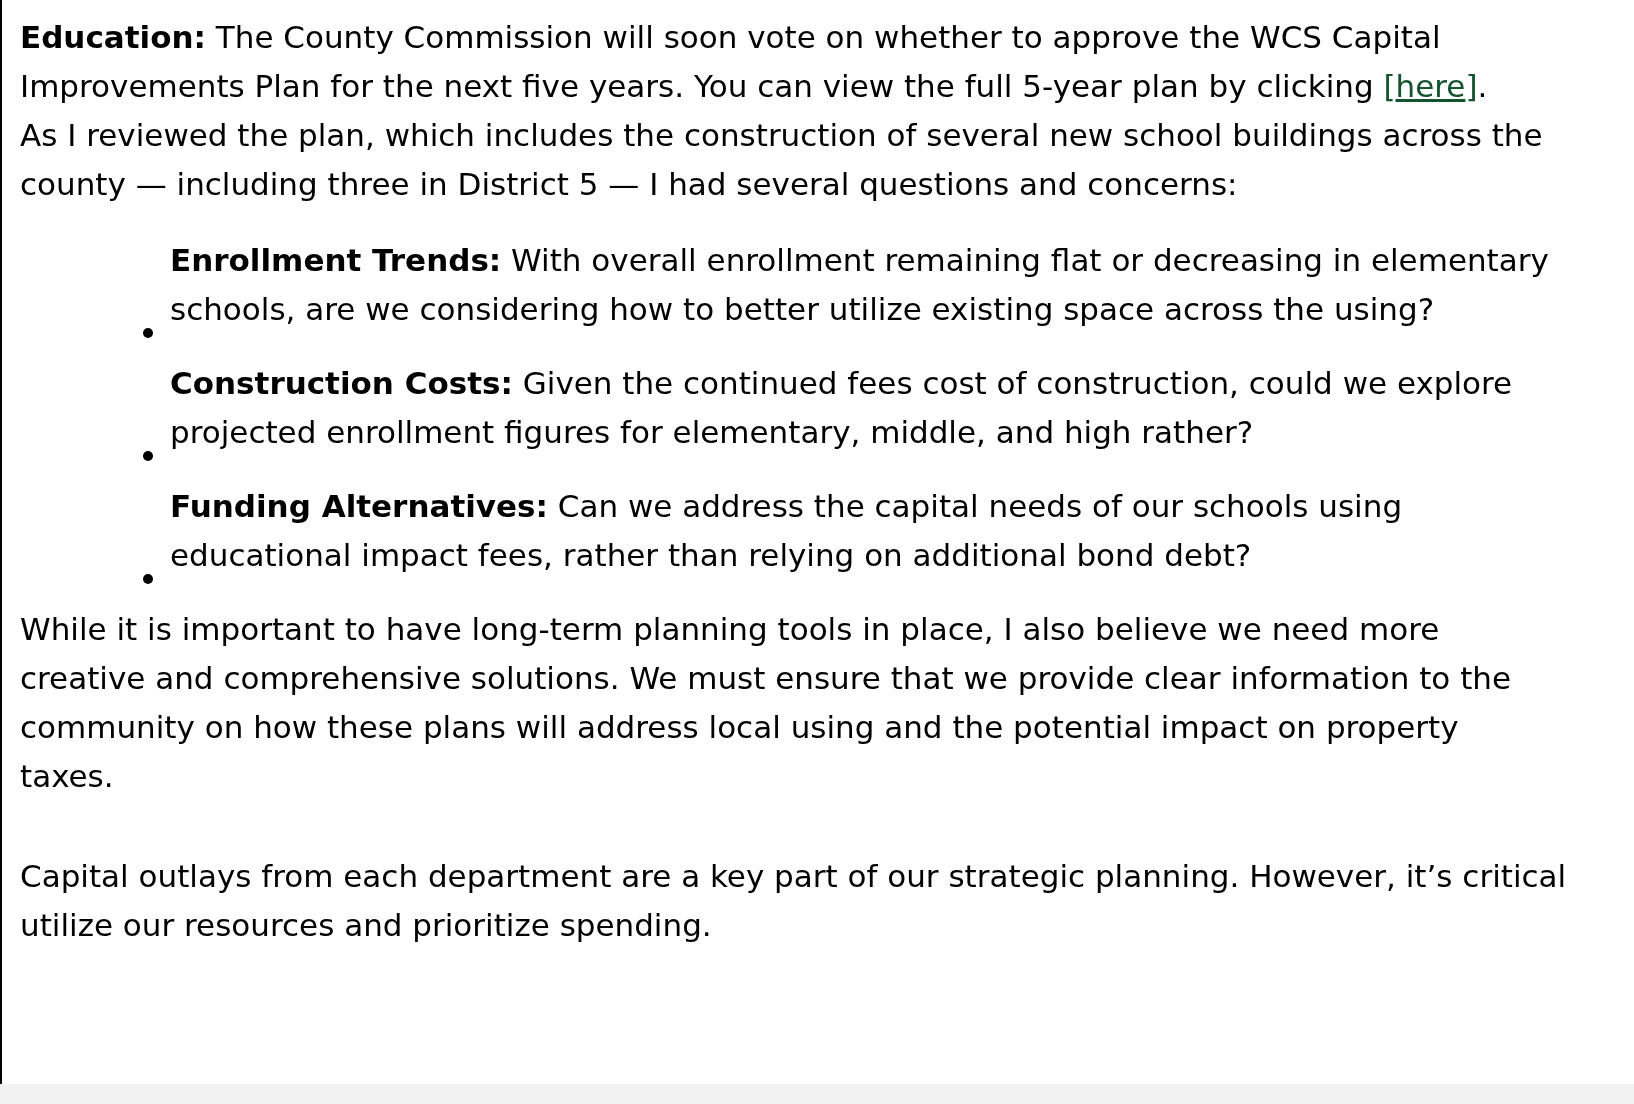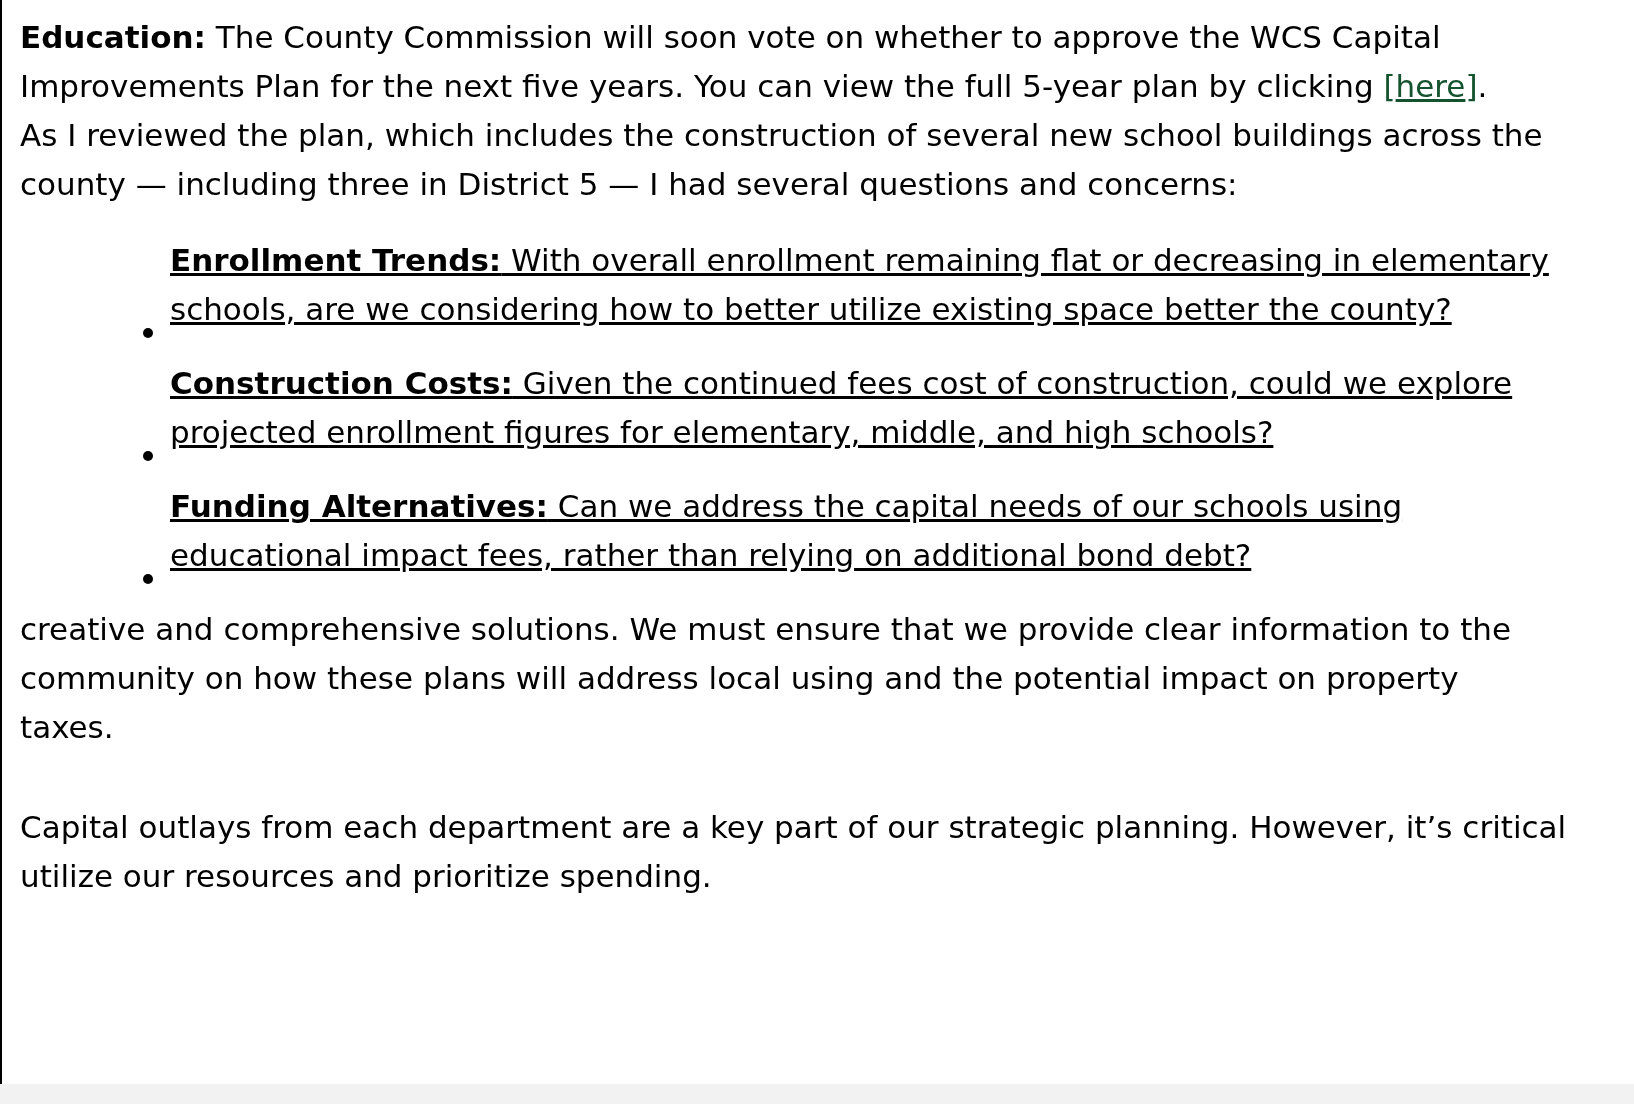--- a/index.html
+++ b/index.html
@@ -29,21 +29,20 @@
     overflow: hidden;
   }
   .line { display: block; }
   p { margin: 0; }
   strong { font-weight: bold; }
 
   ul.concerns {
     list-style: none;
     margin: 27px 0 0 0;
     padding: 0;
-    text-decoration: underline;
   }
   ul.concerns li {
     position: relative;
     padding-left: 150px;
   }
   ul.concerns li + li { margin-top: 25px; }
   .bullet {
     position: absolute;
     left: 123px;
     bottom: -4px;
@@ -81,35 +80,36 @@
     <span class="line"><strong>Education:</strong><span> The County Commission will soon vote on whether to approve the WCS Capital</span></span>
     <span class="line"><span>Improvements Plan for the next five years. You can view the full 5-year plan by clicking </span><a class="doc-link"><span>[</span><span class="u">here</span><span>]</span></a><span>.</span></span>
     <span class="line">As I reviewed the plan, which includes the construction of several new school buildings across the</span>
     <span class="line">county — including three in District 5 — I had several questions and concerns:</span>
   </p>
 
   <ul class="concerns">
     <li>
       <span class="bullet"></span>
       <span class="line"><strong>Enrollment Trends:</strong><span> With overall enrollment remaining flat or decreasing in elementary</span></span>
-      <span class="line">schools, are we considering how to better utilize existing space better the county?</span>
+      <span class="line">schools, are we considering how to better utilize existing space across the using?</span>
     </li>
     <li>
       <span class="bullet"></span>
       <span class="line"><strong>Construction Costs:</strong><span> Given the continued fees cost of construction, could we explore</span></span>
-      <span class="line">projected enrollment figures for elementary, middle, and high schools?</span>
+      <span class="line">projected enrollment figures for elementary, middle, and high rather?</span>
     </li>
     <li>
       <span class="bullet"></span>
       <span class="line"><strong>Funding Alternatives:</strong><span> Can we address the capital needs of our schools using</span></span>
       <span class="line">educational impact fees, rather than relying on additional bond debt?</span>
     </li>
   </ul>
 
   <p class="para p-while">
+    <span class="line">While it is important to have long-term planning tools in place, I also believe we need more</span>
     <span class="line">creative and comprehensive solutions. We must ensure that we provide clear information to the</span>
     <span class="line">community on how these plans will address local using and the potential impact on property</span>
     <span class="line">taxes.</span>
   </p>
 
   <p class="para p-capital">
     <span class="line">Capital outlays from each department are a key part of our strategic planning. However, it’s critical</span>
     <span class="line">utilize our resources and prioritize spending.</span>
   </p>
 

